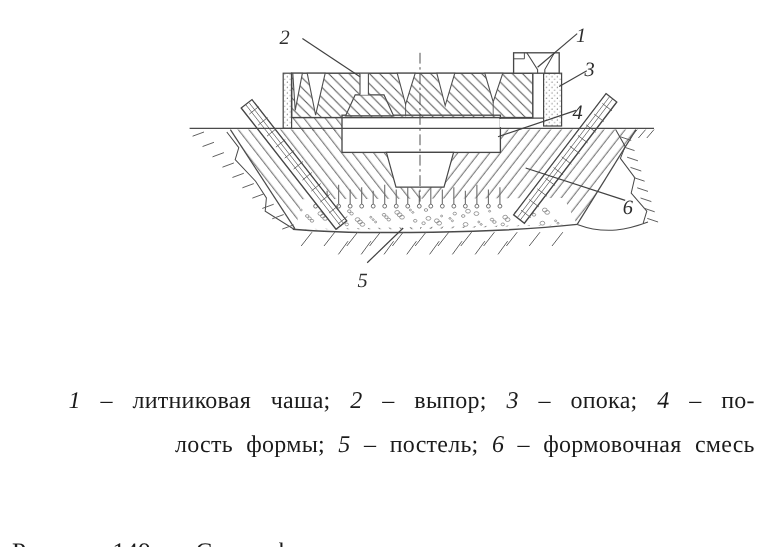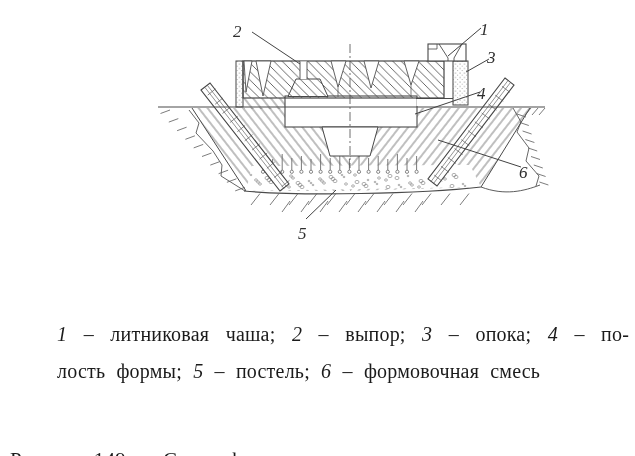--- a/index.html
+++ b/index.html
@@ -6,21 +6,21 @@
   body{width:635px;height:456px;position:relative;overflow:hidden;
        font-family:"Liberation Serif",serif;color:#1b1b1b;}
   #figwrap{position:absolute;left:0;top:0;width:635px;height:262px;}
   svg{display:block;}
   .ln{stroke:#4a4a4a;fill:none;}
   .callout{font-family:"Liberation Serif",serif;font-style:italic;
            font-size:17px;fill:#2e2e2e;}
   .legend{position:absolute;left:57px;width:572px;font-size:20px;
           line-height:1;letter-spacing:0.2px;font-family:Liberation Serif, serif;}
   #legend1{top:304px;text-align:justify;text-align-last:justify;}
-  #legend2{top:341px;word-spacing:6px;}
+  #legend2{top:341px;word-spacing:6px;text-align:right;}
   .num{font-style:italic;}
   #caption{position:absolute;left:10px;top:429px;font-size:21px;
            line-height:1;word-spacing:2.5px;letter-spacing:0.2px;}
 </style>
 </head>
 <body>
 
 <div id="figwrap">
 <svg id="fig" viewBox="0 0 635 262" width="635" height="262">
   <defs>

